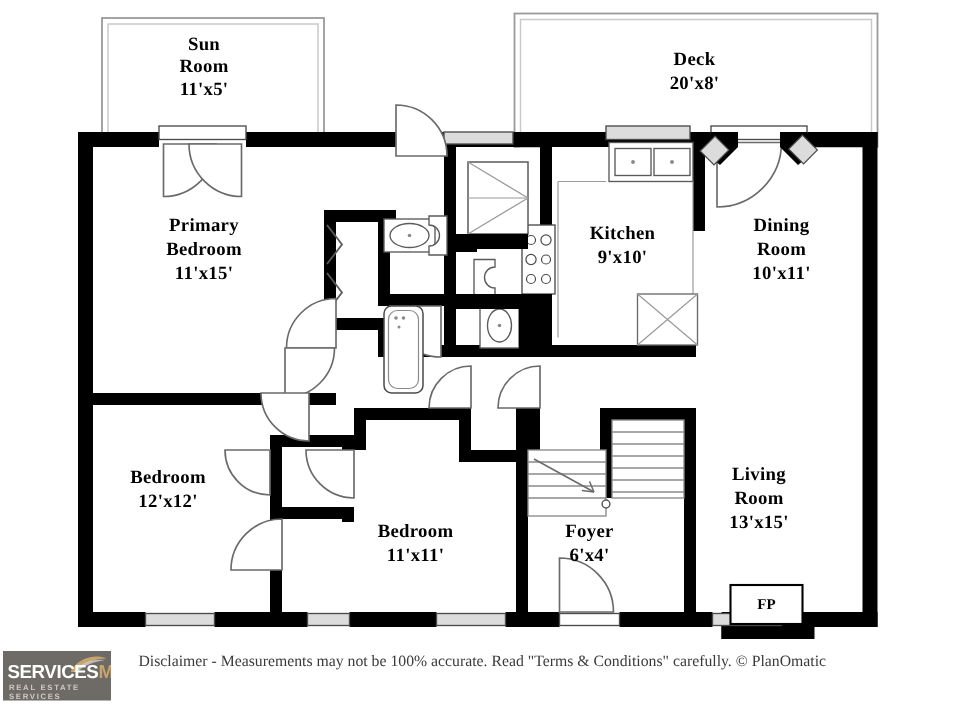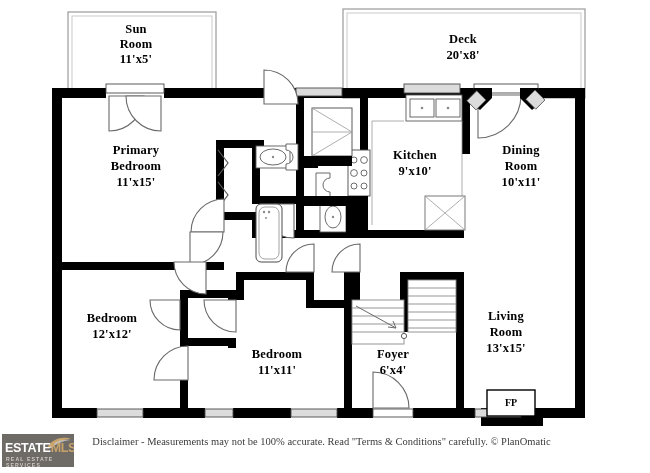--- a/index.html
+++ b/index.html
@@ -377,19 +377,19 @@
       <text class="room-label" x="506" y="352">13'x15'</text>
 
     </g>
   </svg>
 
   <div class="logo">
     <svg class="logo-swoosh" viewBox="0 0 26 13">
       <path d="M1,12 C6,2 18,0 25,3 C18,3 8,6 4,12 Z" fill="#c8a46a"></path>
       <path d="M3,12 C9,5 17,3 24,4 C17,5 9,8 6,12 Z" fill="#ffffff" opacity="0.55"></path>
     </svg>
-    <div class="logo-text"><span class="logo-georgia">ESTATE</span><span class="logo-mls">MLS</span></div>
+    <div class="logo-text"><span class="logo-georgia">SERVICES</span><span class="logo-mls">MLS</span></div>
     <div class="logo-tag">REAL ESTATE SERVICES</div>
   </div>
 
   <div class="disclaimer">Disclaimer - Measurements may not be 100% accurate. Read "Terms &amp; Conditions" carefully. © PlanOmatic</div>
 
 </div>
 
 </body></html>

